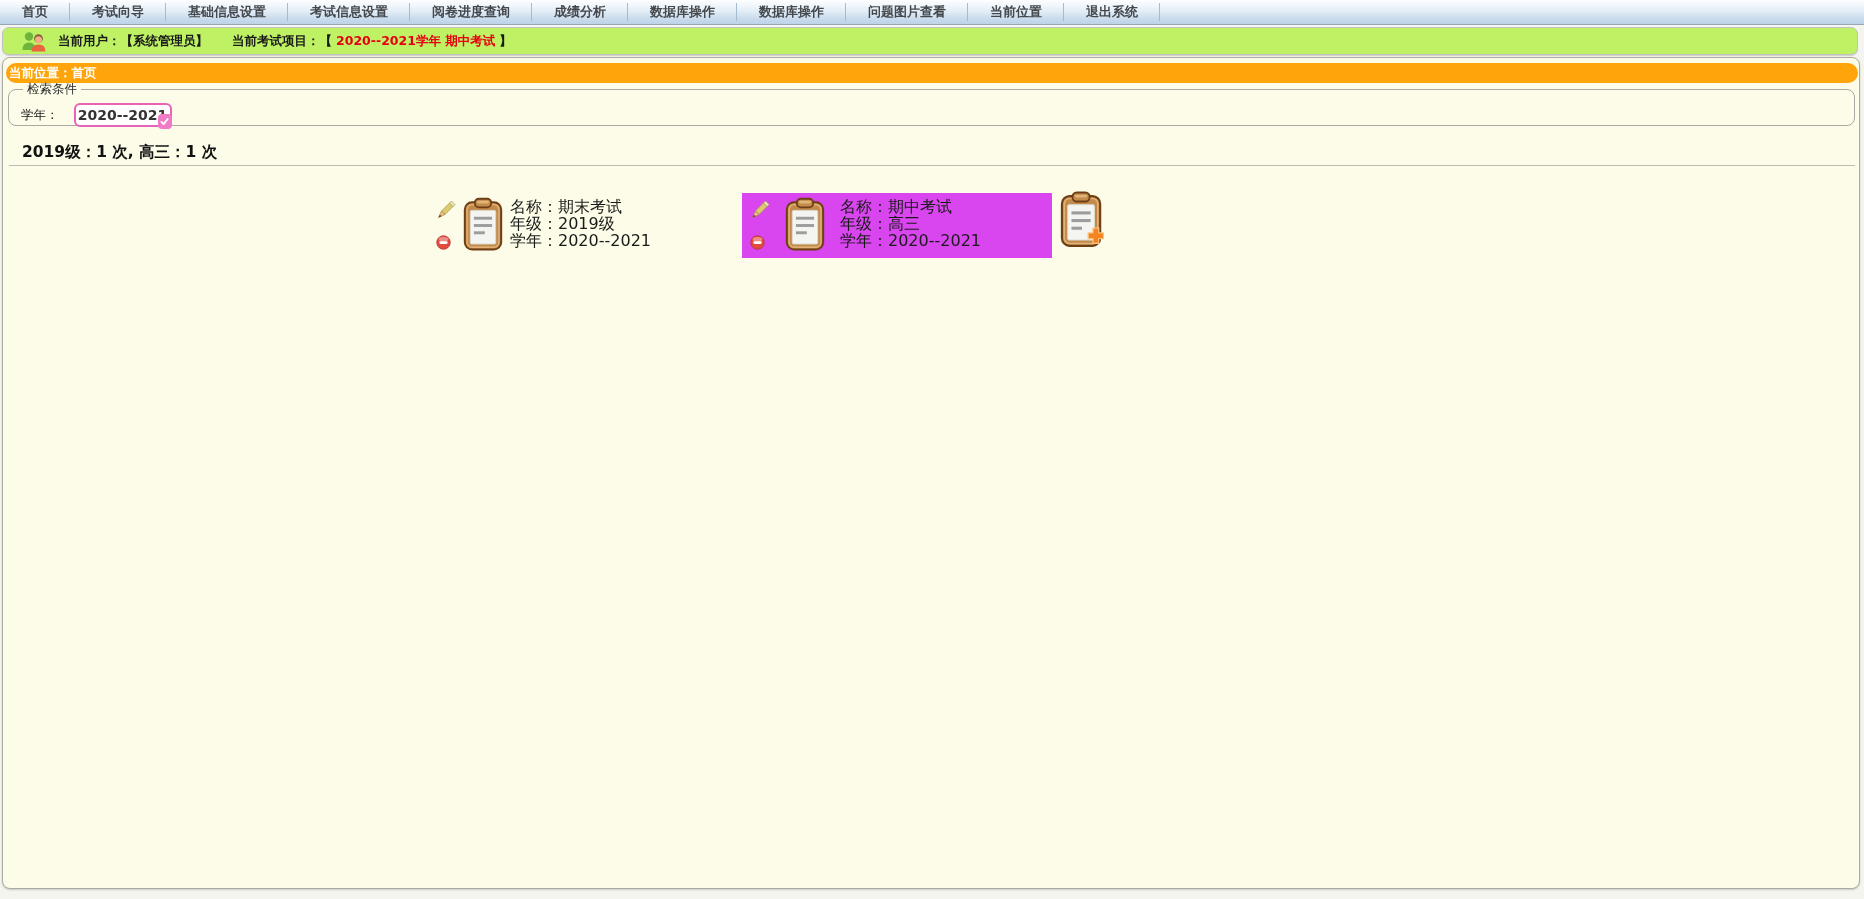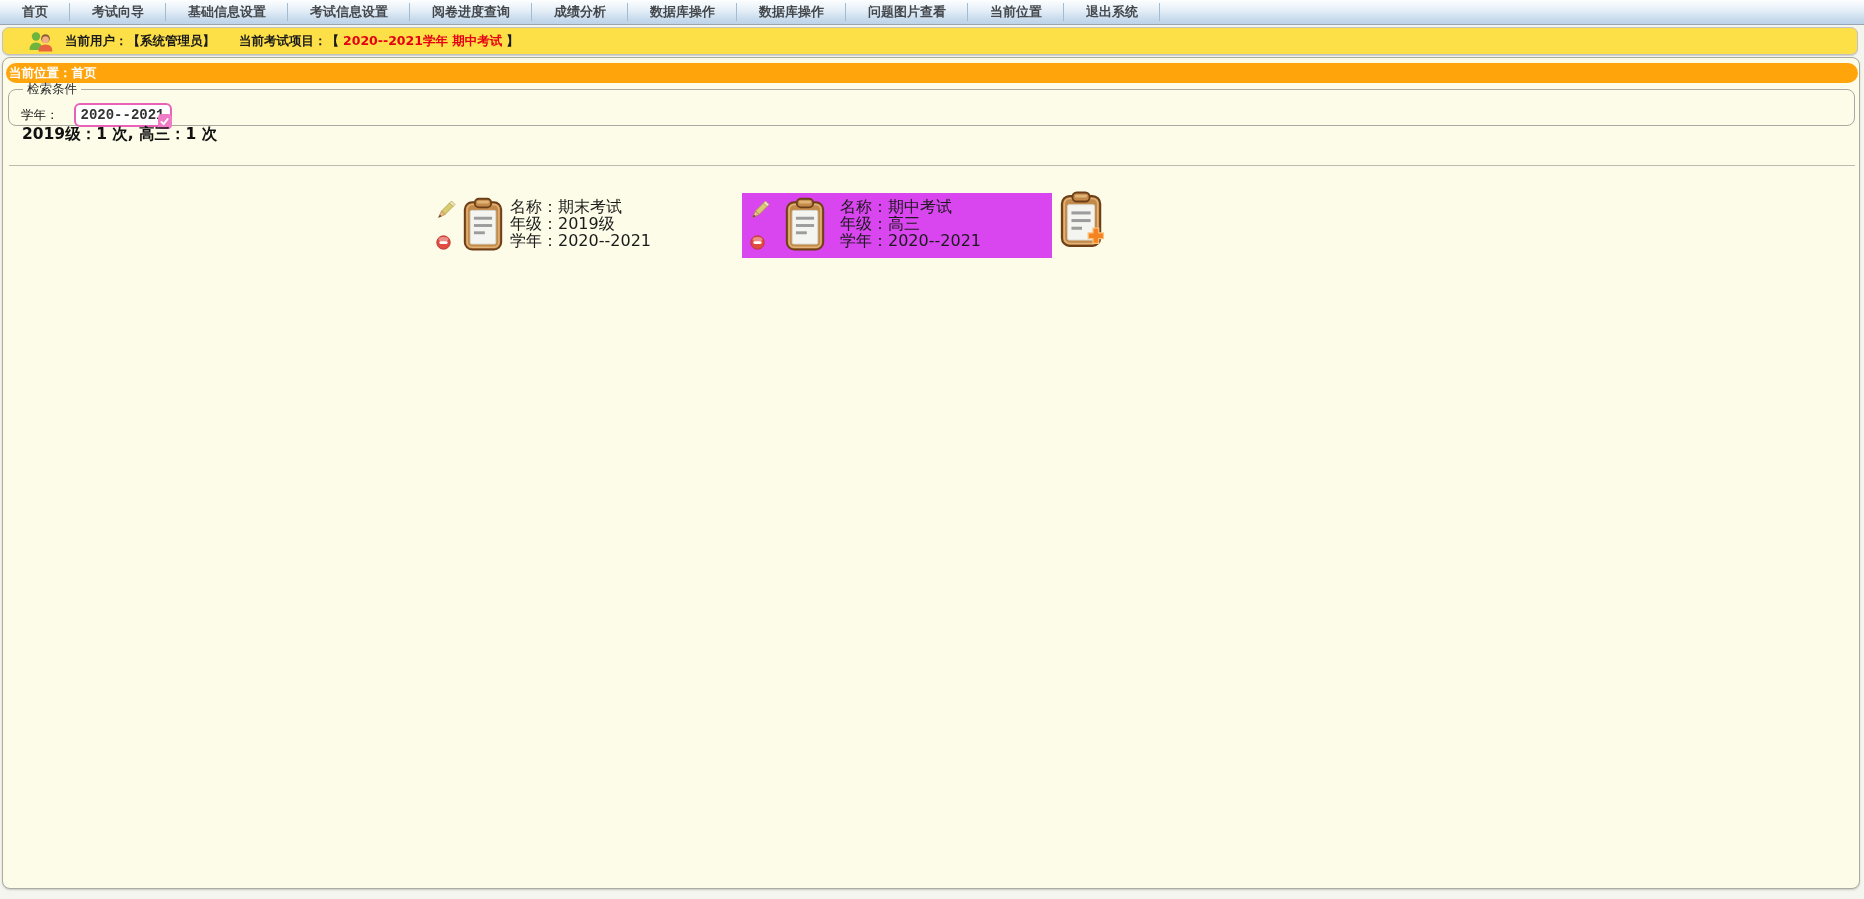--- a/index.html
+++ b/index.html
@@ -31,62 +31,61 @@
   
   .panel {
     position:absolute; left:2px; top:57px; width:1858px; height:832px;
     background:#FDFCE8; border:1px solid #ABABA0; border-radius:8px;
     box-shadow: 0 1px 2px rgba(0,0,0,.18);
   }
 
   
   .userbar {
     position:absolute; left:2px; top:27px; width:1856px; height:28px;
-    background:#fde047; border:1px solid #C2C2C2; border-radius:7px;
+    background:#bef264; border:1px solid #C2C2C2; border-radius:7px;
     box-shadow: 0 1px 1px rgba(0,0,0,.15);
-    display:flex; align-items:center; padding-left:25px;
+    display:flex; align-items:center; padding-left:18px;
     font-size:12.5px; font-weight:bold; color:#1A1A1A;
   }
   .userbar .icon-users { width:26px; height:22px; margin-right:11px; display:inline-flex; }
   .userbar .seg-project { margin-left:24px; }
   .userbar .red { color:#E60012; margin:0 4px; }
 
   
   .locationbar {
     position:absolute; left:6px; top:63px; width:1852px; height:20px;
     background:#FFA40A; border-radius:10px;
     color:#FFFFFF; font-size:12.5px; font-weight:bold;
     line-height:20px; padding-left:3px;
   }
 
   
   .search-fs {
     position:absolute; left:8px; top:81px; width:1847px; height:45px;
     border:1px solid #A9A9A2; border-radius:8px;
     padding:4px 0 5px 12px;
-    font-family:Liberation Mono, monospace;
   }
   .search-fs legend { font-size:12.5px; color:#2A2A2A; padding:0 4px; margin-left:2px; }
   .search-row { display:flex; align-items:center; height:26px; }
   .year-label { font-size:12.5px; color:#1A1A1A; margin-right:15px; }
   .dropdown {
     position:relative; width:98px; height:24px;
     border:2px solid #E863B8; border-radius:6px; background:#FFFFFF;
     display:flex; align-items:center; justify-content:center;
     font-size:14px; font-weight:bold; color:#333; cursor:pointer;
   }
   .dd-tag {
     position:absolute; right:-2px; bottom:-4px; width:14px; height:15px;
     background:#F07BC6; border-radius:4px;
     display:flex; align-items:center; justify-content:center;
   }
 
   
   .summary {
-    position:absolute; left:22px; top:124px;
+    position:absolute; left:22px; top:142px;
     font-size:15.5px; font-weight:bold; color:#111;
   }
   .hline { position:absolute; left:9px; top:165px; width:1846px; height:0; border-top:1px solid #BBBBB2; }
 
   
   .card {
     position:absolute; display:flex; align-items:flex-start;
     padding:3px 6px 0 8px; height:65px;
   }
   .card.highlighted { background:#d946ef; width:310px;gap:8px; }

